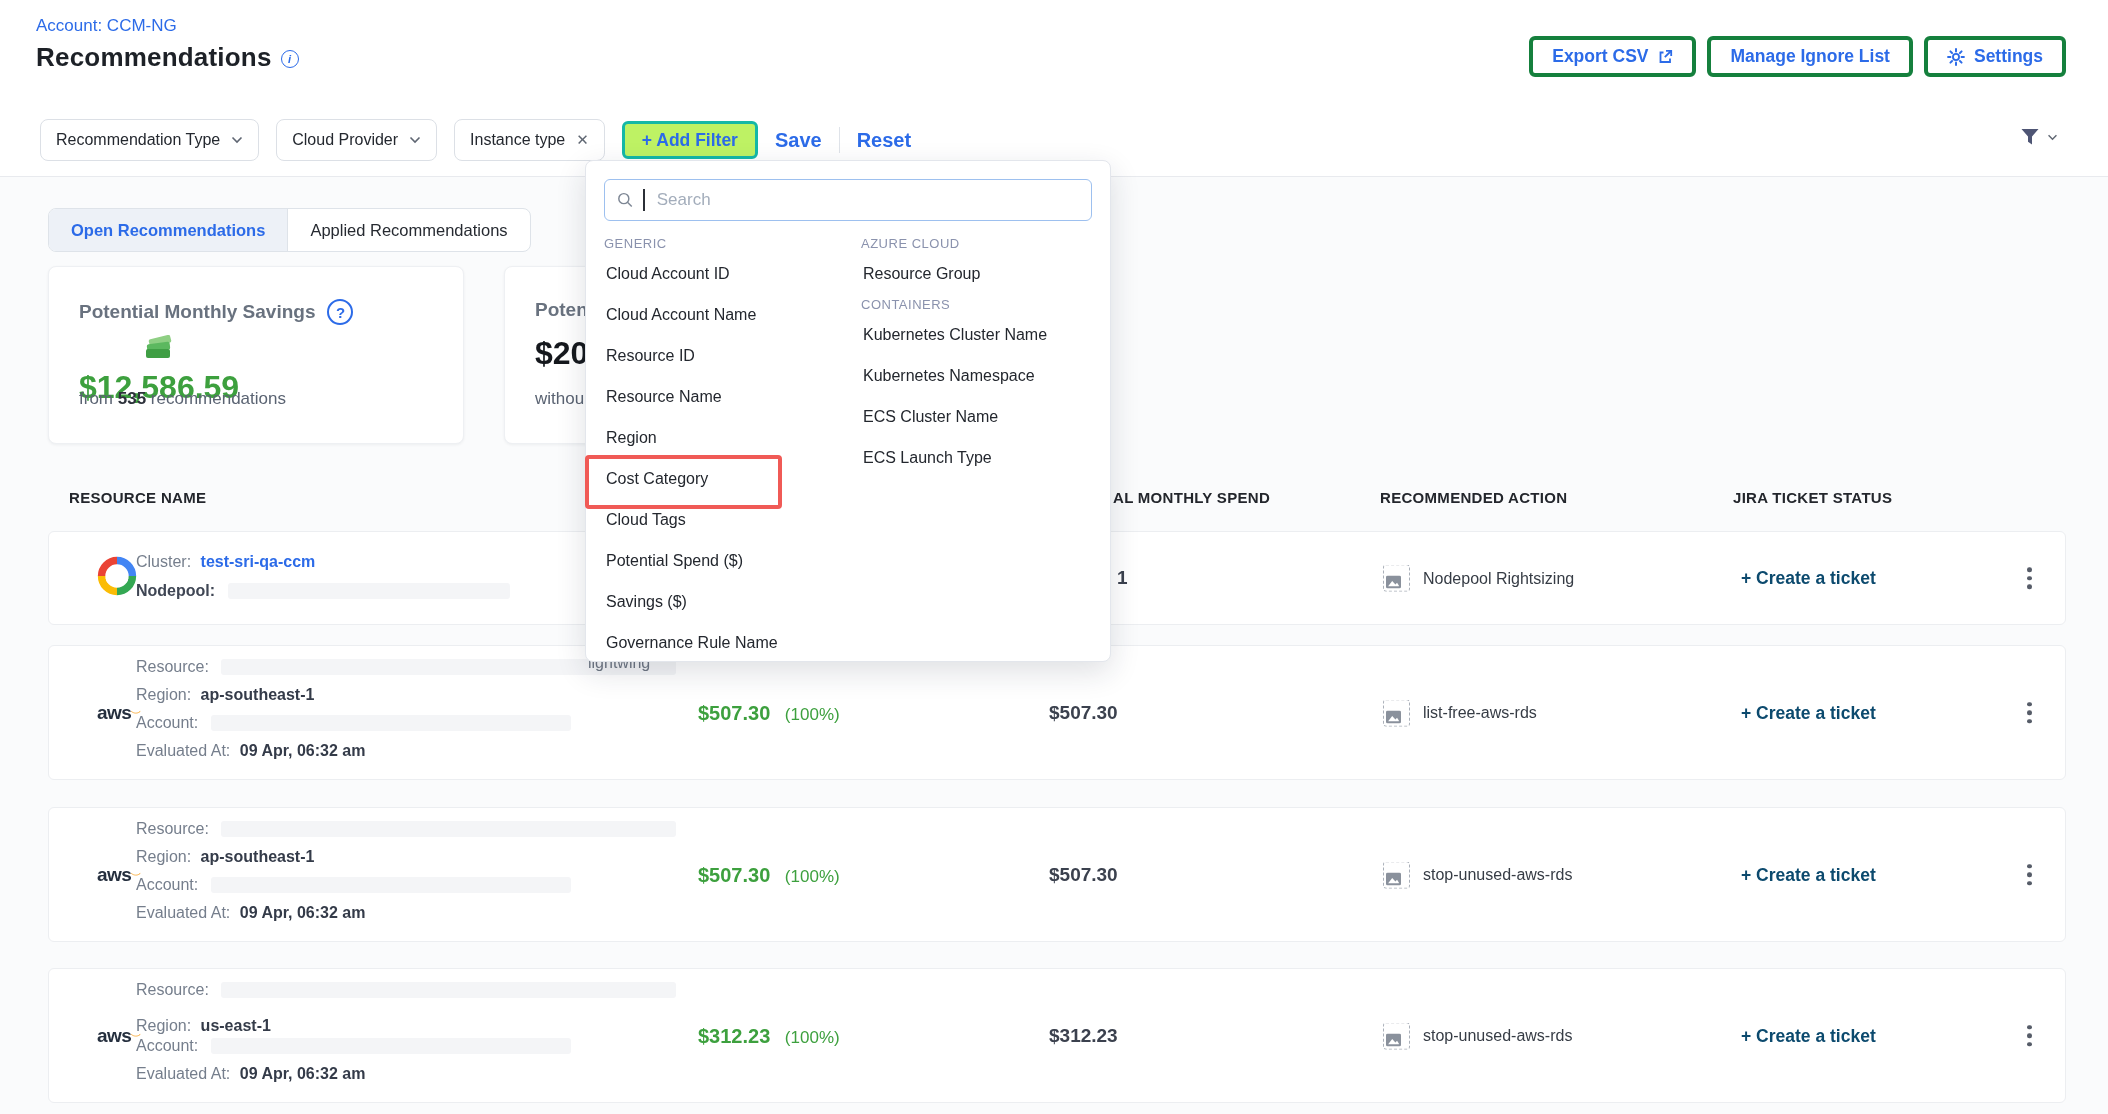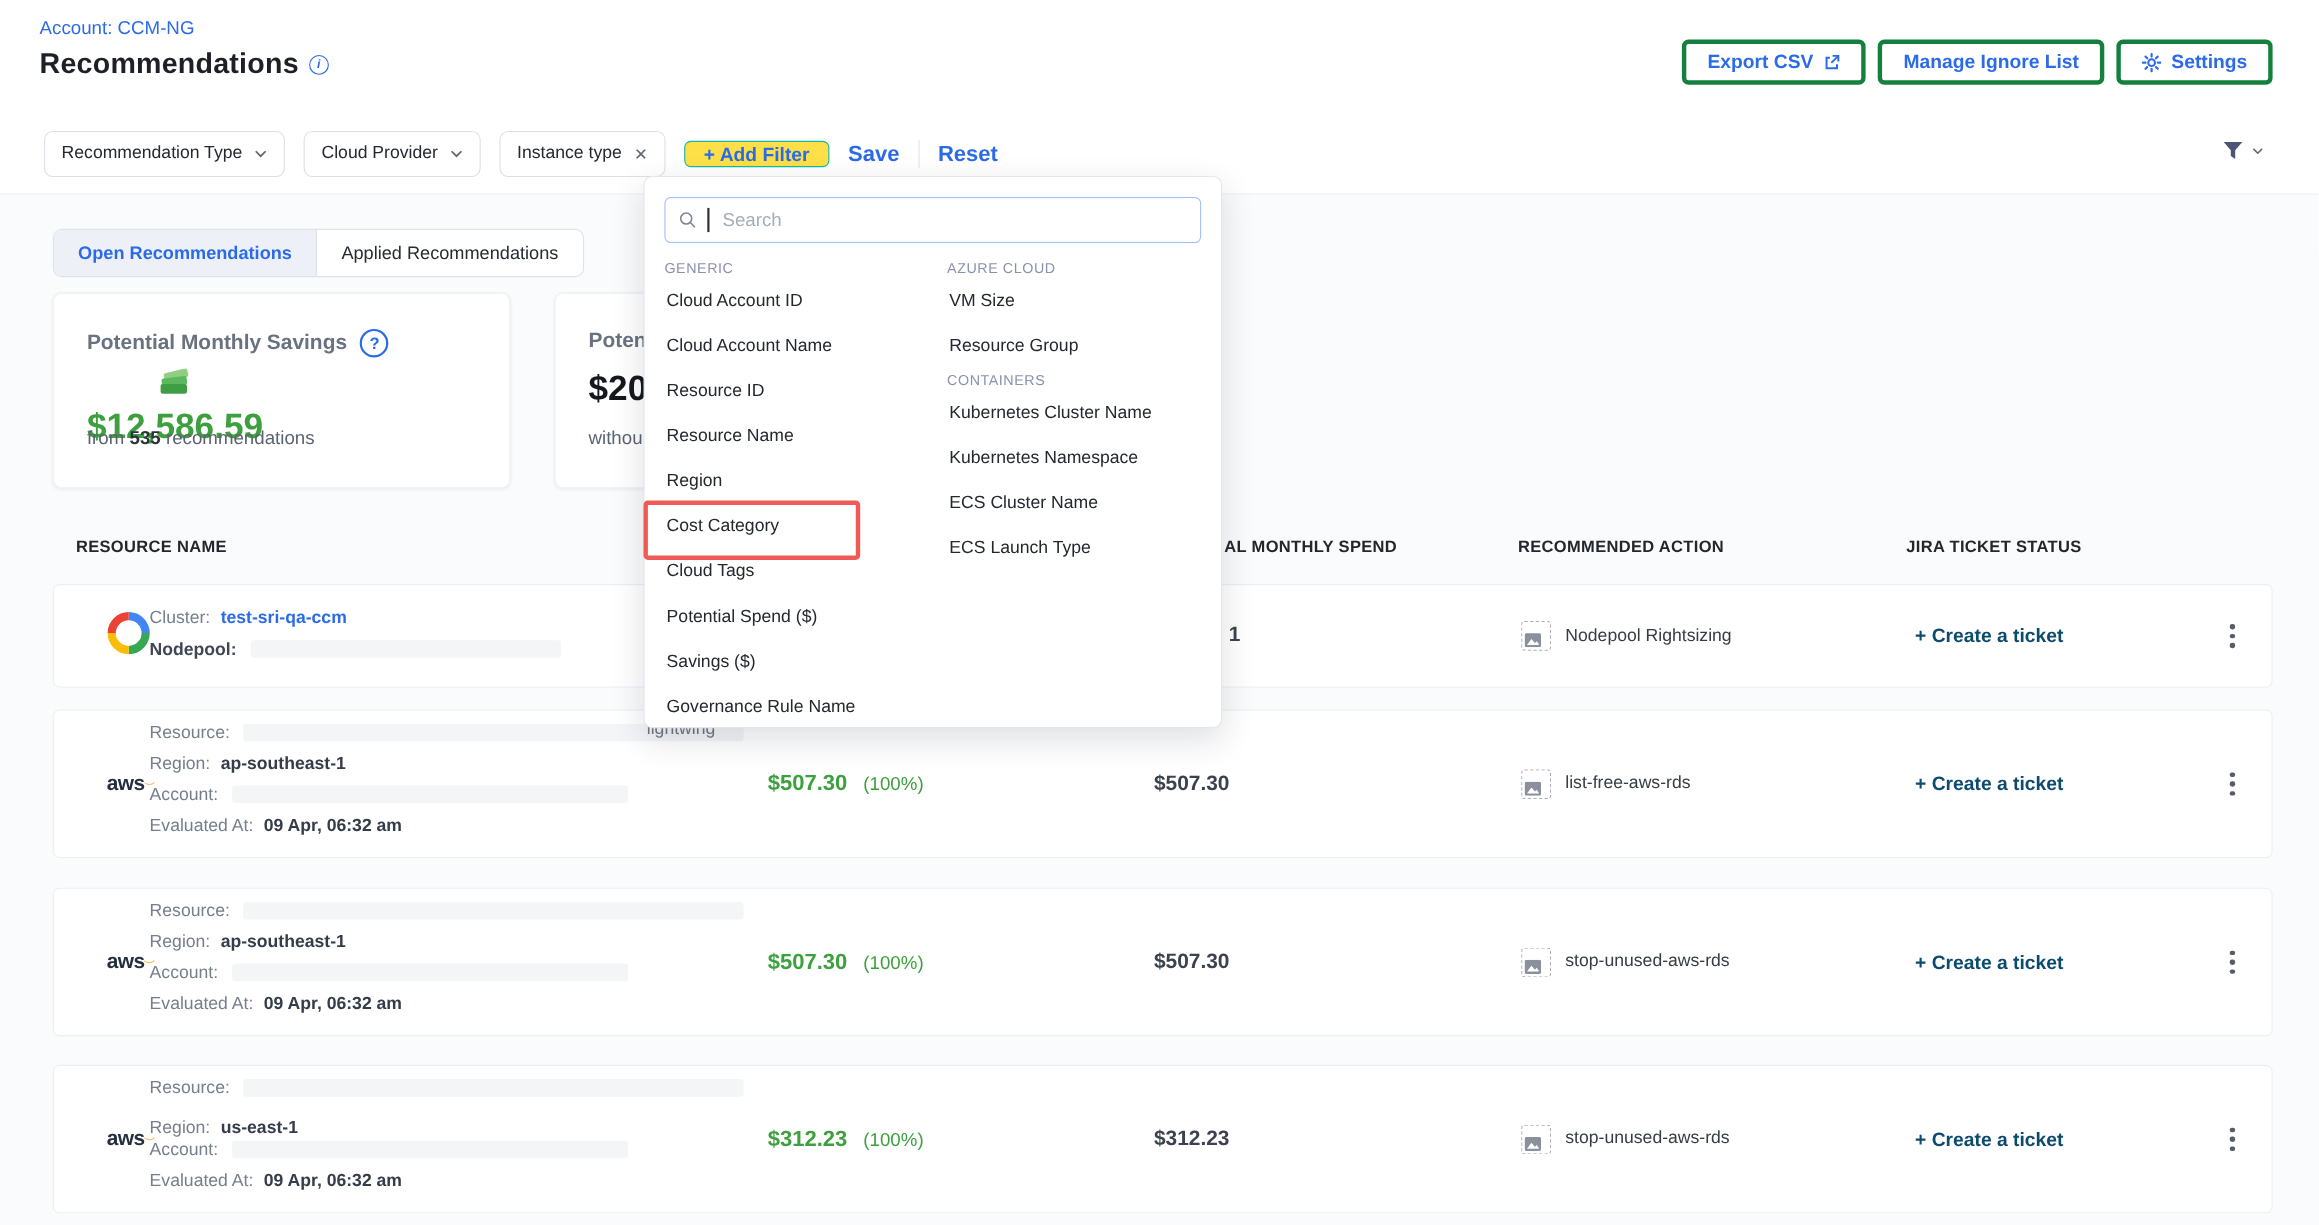--- a/index.html
+++ b/index.html
@@ -11,21 +11,21 @@
   .title-row{position:absolute;left:36px;top:42px;display:flex;align-items:center;gap:9px;}
   .page-title{font-size:26px;font-weight:bold;color:#1d2127;letter-spacing:.2px;}
   .i-icon{width:18px;height:18px;border:1.4px solid #2c6be8;border-radius:50%;color:#2c6be8;font-size:11px;display:flex;align-items:center;justify-content:center;font-style:italic;font-weight:bold;box-sizing:border-box;margin-top:3px;}
   .header-actions{position:absolute;right:42px;top:36px;display:flex;gap:11px;}
   .btn-outline{height:41px;padding:0 19px;display:flex;align-items:center;gap:9px;border:4px solid #15803d;border-radius:6px;background:#fff;color:#2c6be8;font-weight:bold;font-size:17.5px;cursor:pointer;}
 
   
   .filter-left{position:absolute;left:40px;top:119px;display:flex;align-items:center;gap:17px;z-index:3;}
   .chip{height:40px;padding:0 15px;border:1px solid #dcе0e6;border:1px solid #dce0e6;border-radius:8px;display:flex;gap:11px;align-items:center;font-size:16px;color:#24282f;background:#fff;cursor:pointer;}
   .chip .x{color:#5f6672;font-size:15px;}
-  .add-filter{height:24px;padding:0 17px;border:1px solid #14b8a6;border-radius:6px;color:#2c6be8;font-weight:bold;font-size:17.5px;background:#fde047;display:flex;align-items:center;cursor:pointer;box-sizing:border-box;}
+  .add-filter{height:38px;padding:0 17px;border:3px solid #14b8a6;border-radius:6px;color:#2c6be8;font-weight:bold;font-size:17.5px;background:#bef264;display:flex;align-items:center;cursor:pointer;box-sizing:border-box;}
   .link-btn{color:#2c6be8;font-weight:bold;font-size:20px;cursor:pointer;}
   .vdiv{width:1px;height:26px;background:#dfe3e9;}
   .funnel-wrap{position:absolute;right:50px;top:128px;display:flex;align-items:center;gap:7px;cursor:pointer;}
 
   
   .content-bg{position:absolute;left:0;top:177px;width:100%;height:937px;background:#fafbfc;}
 
   .tabs{position:absolute;left:48px;top:208px;height:42px;display:flex;border:1px solid #dee3e9;border-radius:8px;overflow:hidden;background:#fff;z-index:2;}
   .tab{padding:0 22px;display:flex;align-items:center;font-size:16.5px;cursor:pointer;}
   .tab.active{background:#edf1f7;color:#2c6be8;font-weight:bold;border-right:1px solid #dee3e9;}
@@ -385,21 +385,20 @@
       <div class="dd-item">Resource Name</div>
       <div class="dd-item">Region</div>
       <div class="dd-item">Cost Category</div>
       <div class="dd-item">Cloud Tags</div>
       <div class="dd-item">Potential Spend ($)</div>
       <div class="dd-item">Savings ($)</div>
       <div class="dd-item">Governance Rule Name</div>
     </div>
     <div class="col-right">
       <div class="section-title">AZURE CLOUD</div>
-      <div class="dd-item">VM Size</div>
       <div class="dd-item">Resource Group</div>
       <div class="section-title gap">CONTAINERS</div>
       <div class="dd-item">Kubernetes Cluster Name</div>
       <div class="dd-item">Kubernetes Namespace</div>
       <div class="dd-item">ECS Cluster Name</div>
       <div class="dd-item">ECS Launch Type</div>
     </div>
     <div class="highlight-box"></div>
   </div>
 </div>

